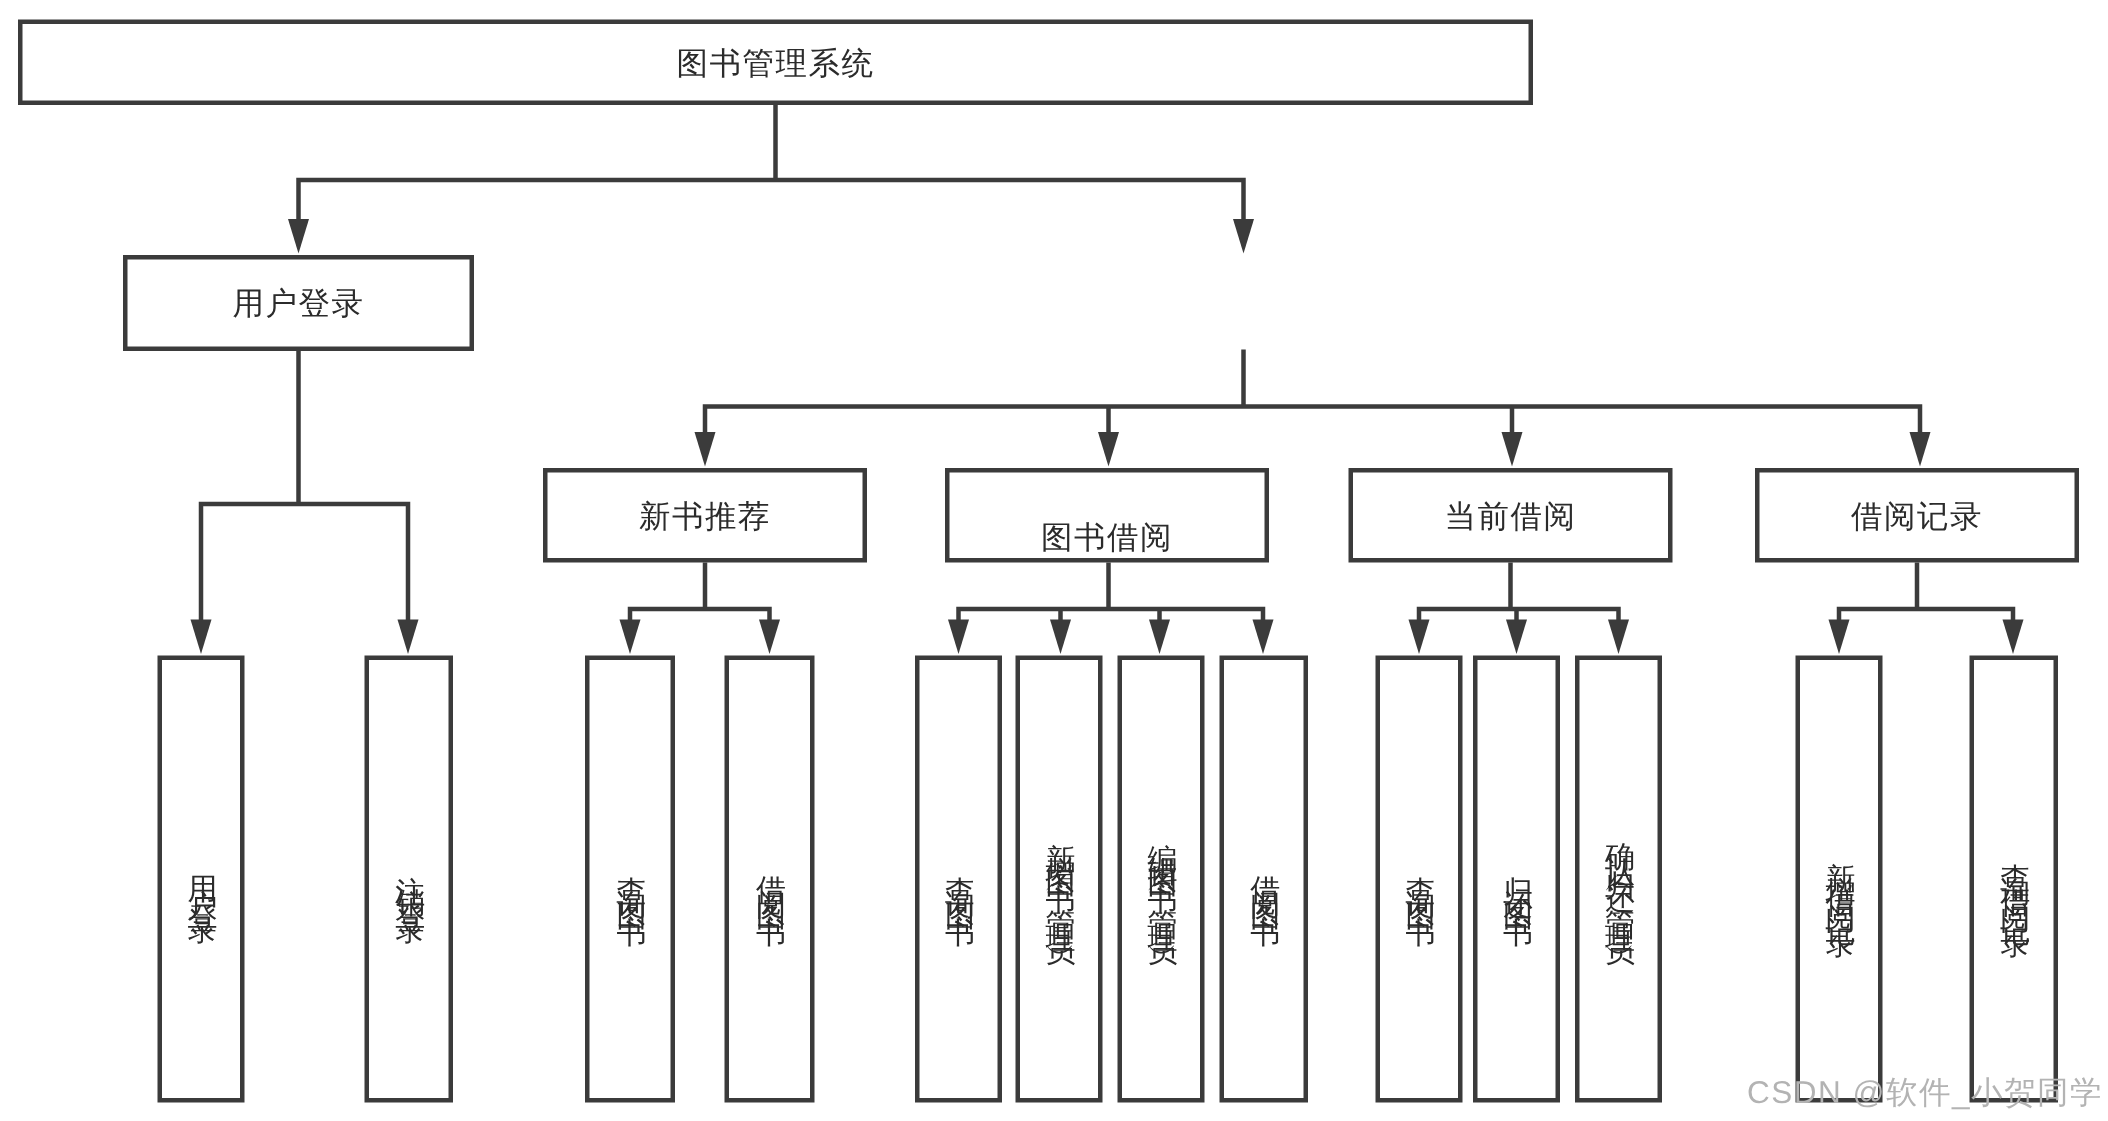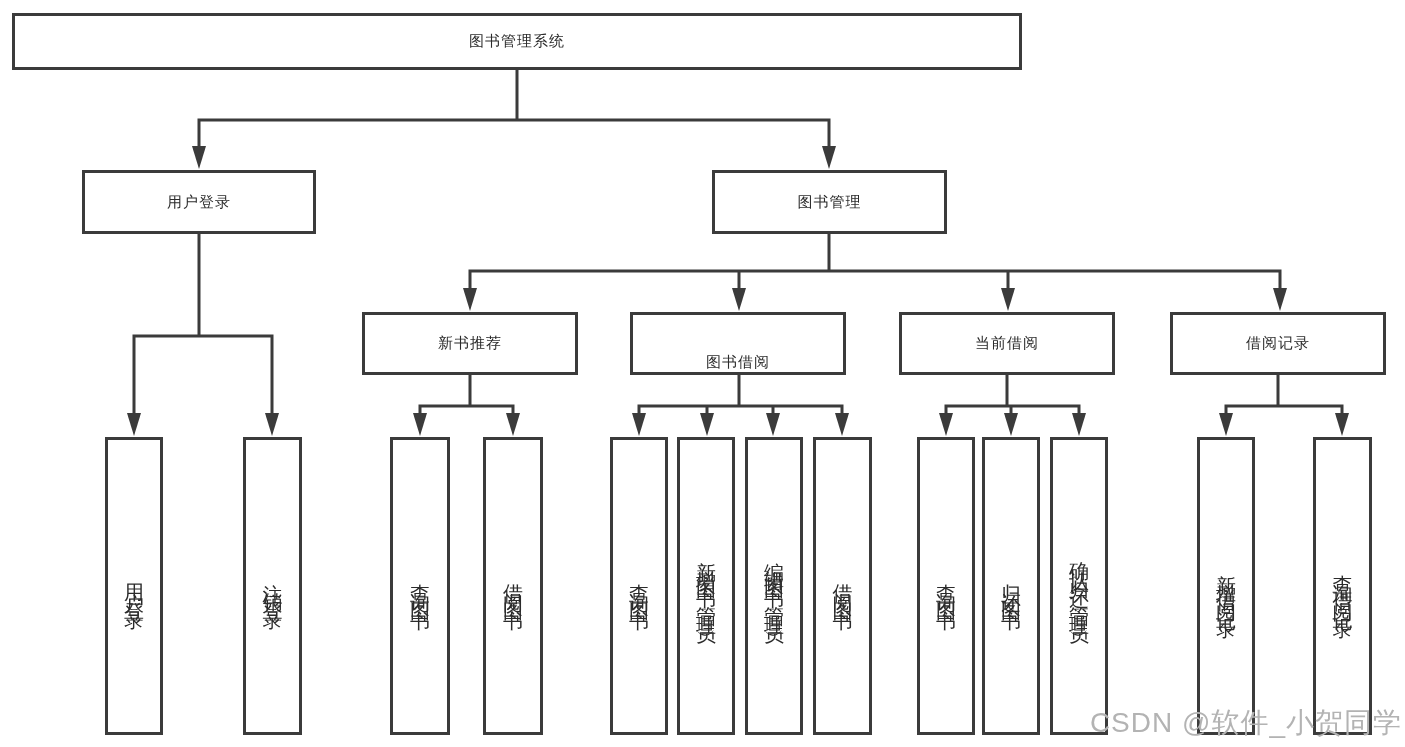--- a/index.html
+++ b/index.html
@@ -22,21 +22,21 @@
   .connectors .ln{fill:none;stroke:var(--line);stroke-width:3;}
   .connectors .ah polygon{fill:var(--line);stroke:none;}
   .box{
     position:absolute;
     box-sizing:border-box;
     background:var(--fill);
     border:3px solid var(--line);
     display:flex;align-items:center;justify-content:center;
   }
   .hlabel{
-    font-size:15px;
+    font-size:21px;
     letter-spacing:1px;
     color:var(--text);
     white-space:nowrap;
   }
   .leaf{top:437px;width:58px;height:298px;}
   .vtext{
     writing-mode:vertical-rl;
     text-orientation:mixed;
     font-size:20px;
     line-height:1.05;
@@ -61,21 +61,21 @@
   .pos-lf-6{left:745px;}
   .pos-lf-7{left:813px;width:59px;}
   .pos-lf-8{left:917px;}
   .pos-lf-9{left:982px;}
   .pos-lf-10{left:1050px;}
   .pos-lf-11{left:1197px;}
   .pos-lf-12{left:1313px;width:59px;}
   .watermark{
     position:absolute;
     right:3px;bottom:5px;
-    font-size:28px;
+    font-size:21px;
     color:var(--watermark);
     letter-spacing:1px;
     white-space:nowrap;
     z-index:5;
     margin-left:24px;
   }
 </style>
 </head>
 <body>
 
@@ -114,23 +114,20 @@
       <polygon points="1335,413 1349,413 1342,436"></polygon>
     </g>
   </svg>
 
   <div class="box pos-root">
     <span class="hlabel">图书管理系统</span>
   </div>
 
   <div class="box pos-l1-0">
     <span class="hlabel">用户登录</span>
-  </div>
-  <div class="box pos-l1-1">
-    <span class="hlabel">图书管理</span>
   </div>
 
   <div class="box pos-l2-0">
     <span class="hlabel">新书推荐</span>
   </div>
   <div class="box pos-l2-1">
     <span class="hlabel">图书借阅</span>
   </div>
   <div class="box pos-l2-2">
     <span class="hlabel">当前借阅</span>

